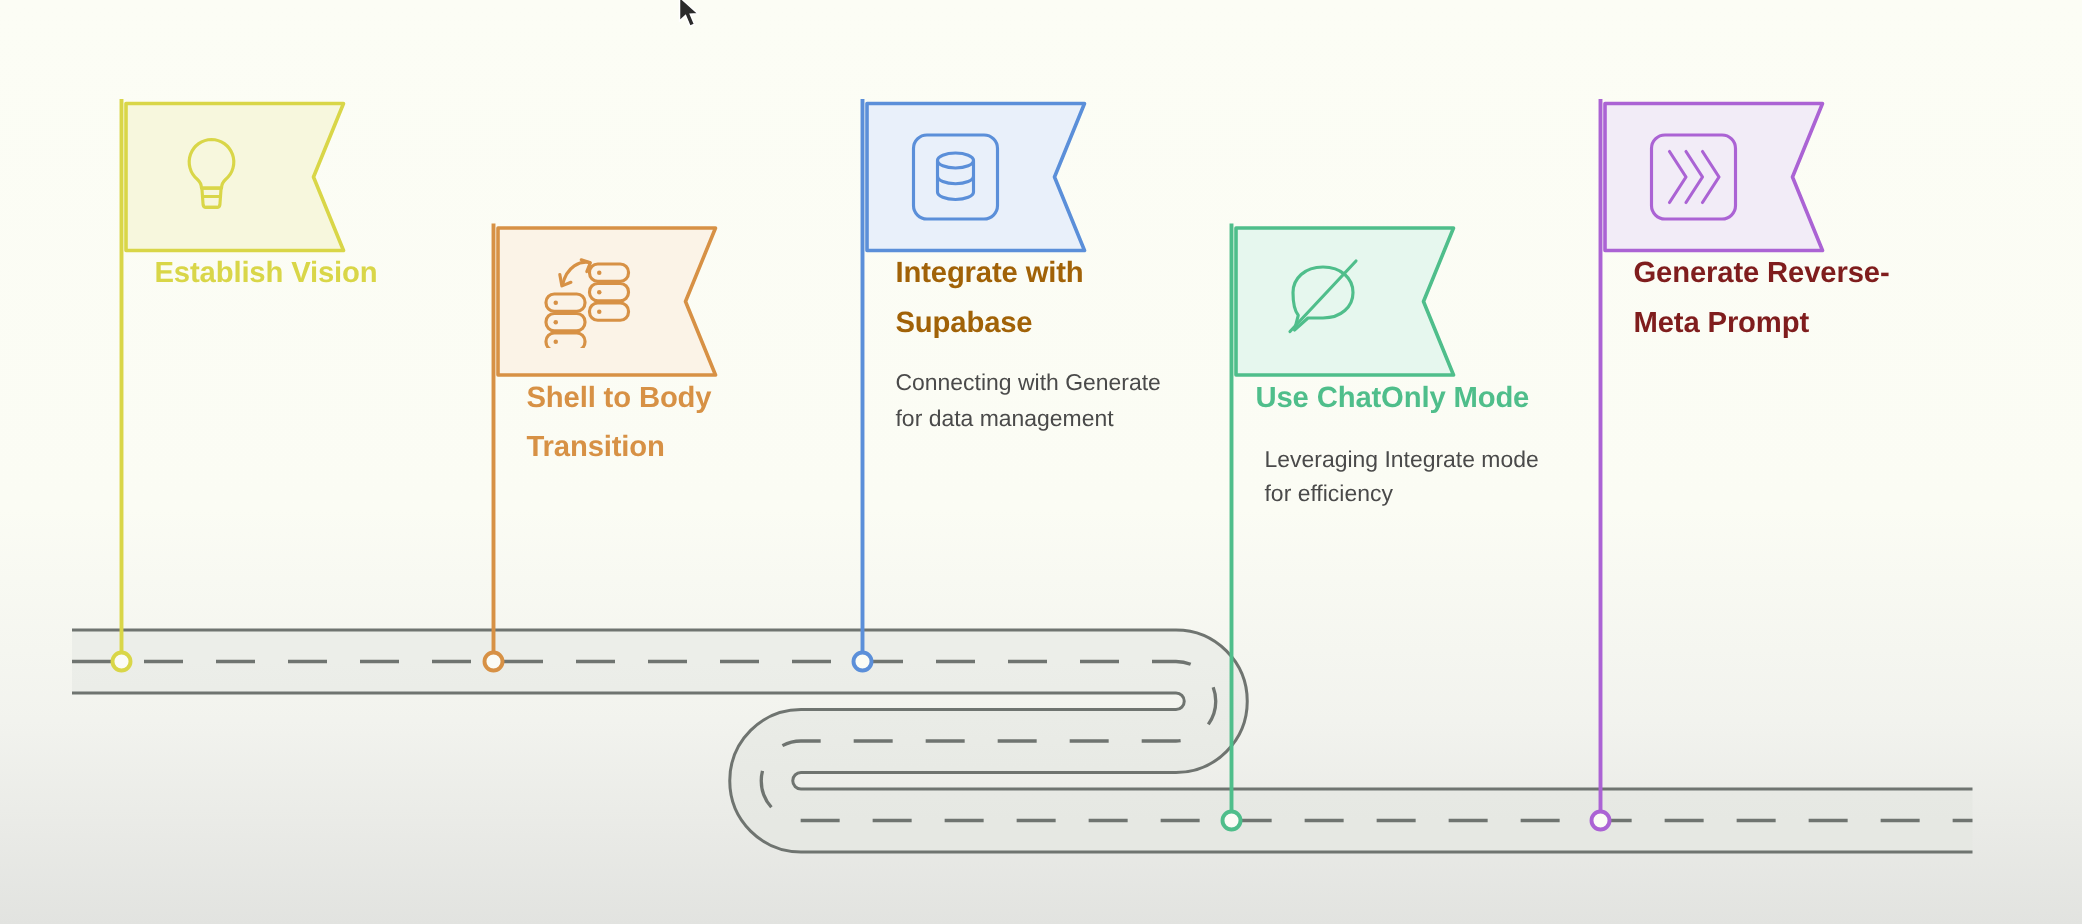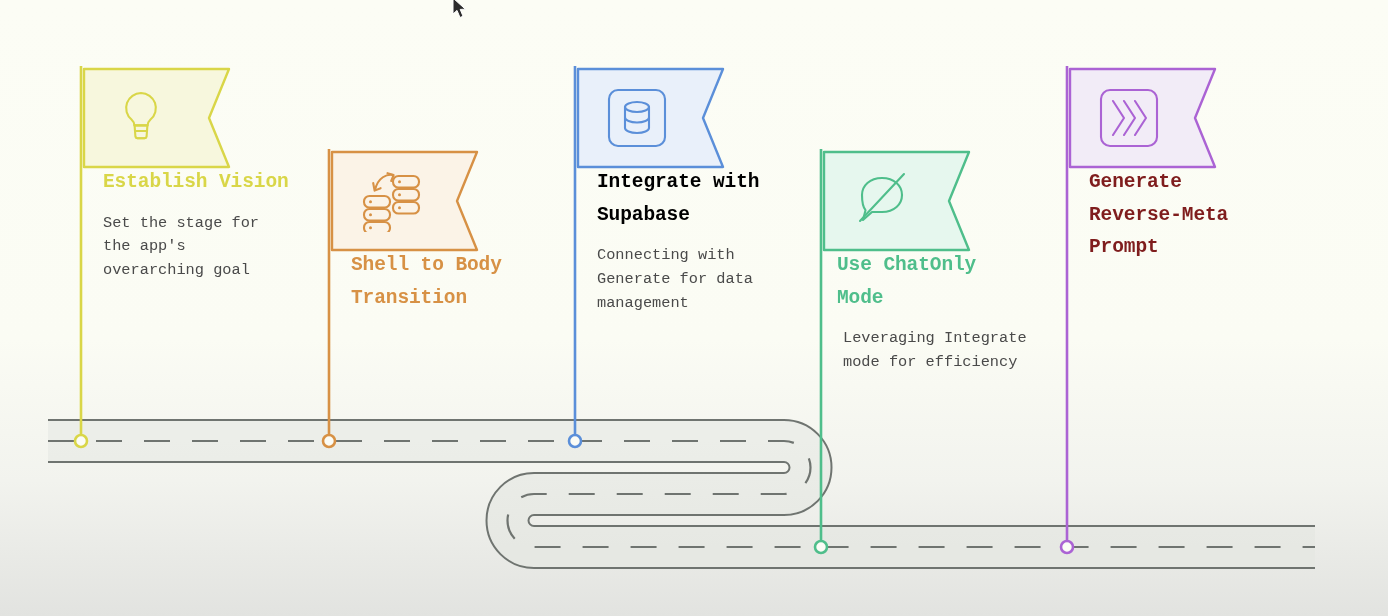--- a/index.html
+++ b/index.html
@@ -13,21 +13,20 @@
   body {
     font-family: "Liberation Sans", sans-serif;
     background: linear-gradient(to bottom, #fcfdf5 0%, #fbfcf4 55%, #f2f3ee 78%, #e2e3e0 100%);
     position: relative;
   }
   #stage {
     position: absolute;
     left: 0; top: 0;
     width: 1388px;
     height: 584px;
-    font-family: Liberation Mono, monospace;
   }
   .road-layer {
     position: absolute;
     left: 0; top: 0;
     width: 1388px;
     height: 616px;
     pointer-events: none;
   }
   .milestone {
     position: absolute;
@@ -111,21 +110,20 @@
             <path d="M3 3 L148 3 L128 52 L148 101 L3 101 Z" fill="#f7f7dd" stroke="#d9d648" stroke-width="2.4" stroke-linejoin="round"></path>
           </svg>
           <div style="position: absolute; left: 31px; top: 21px;"><svg width="58" height="58" viewBox="0 0 58 58">
               <path fill="none" stroke="#d9d648" stroke-width="2.1" stroke-linecap="round" stroke-linejoin="round" d="M29 6 A15 15 0 0 1 38.5 32.5 C36.5 34.3 35.7 36 35.7 38.4 L22.3 38.4 C22.3 36 21.5 34.3 19.5 32.5 A15 15 0 0 1 29 6 Z"></path>
               <path fill="none" stroke="#d9d648" stroke-width="2.1" stroke-linecap="round" stroke-linejoin="round" d="M22.6 38.4 L35.4 38.4 L34.6 49.5 A2 2 0 0 1 32.6 51.2 L25.4 51.2 A2 2 0 0 1 23.4 49.5 Z"></path>
               <path fill="none" stroke="#d9d648" stroke-width="2.1" stroke-linecap="round" stroke-linejoin="round" d="M23.1 44 L34.9 44"></path>
               <path fill="none" stroke="#d9d648" stroke-width="2.1" stroke-linecap="round" stroke-linejoin="round" d="M25.6 51.2 L32.4 51.2"></path>
             </svg></div>
         </div>
         <div class="m-title" style="color: rgb(217, 214, 72);">Establish Vision</div>
-        <div class="m-desc">Set the stage for the app's overarching goal</div>
       </div>
       <div class="milestone" style="left: 329px; top: 149px;">
         <div class="flag-wrap">
           <svg class="flag-svg" width="160" height="104" viewBox="0 0 160 104">
             <path d="M3 3 L148 3 L128 52 L148 101 L3 101 Z" fill="#fbf3e7" stroke="#d79145" stroke-width="2.4" stroke-linejoin="round"></path>
           </svg>
           <div style="position: absolute; left: 31px; top: 21px;"><svg width="64" height="62" viewBox="0 0 64 62">
               <rect fill="none" stroke="#d79145" stroke-width="2.1" stroke-linecap="round" stroke-linejoin="round" x="33" y="6" width="26" height="11.5" rx="5.5"></rect>
               <circle cx="39.5" cy="11.8" r="1.5" fill="#d79145" stroke="none"></circle>
               <rect fill="none" stroke="#d79145" stroke-width="2.1" stroke-linecap="round" stroke-linejoin="round" x="33" y="19" width="26" height="11.5" rx="5.5"></rect>
@@ -150,21 +148,21 @@
           <svg class="flag-svg" width="160" height="104" viewBox="0 0 160 104">
             <path d="M3 3 L148 3 L128 52 L148 101 L3 101 Z" fill="#e9f0fa" stroke="#5b8fd9" stroke-width="2.4" stroke-linejoin="round"></path>
           </svg>
           <div style="position: absolute; left: 31px; top: 21px;"><svg width="62" height="62" viewBox="0 0 62 62">
               <rect fill="none" stroke="#5b8fd9" stroke-width="2.1" stroke-linecap="round" stroke-linejoin="round" x="3" y="3" width="56" height="56" rx="9"></rect>
               <ellipse fill="none" stroke="#5b8fd9" stroke-width="2.1" stroke-linecap="round" stroke-linejoin="round" cx="31" cy="20" rx="12" ry="5"></ellipse>
               <path fill="none" stroke="#5b8fd9" stroke-width="2.1" stroke-linecap="round" stroke-linejoin="round" d="M19 20 L19 41 A12 5 0 0 0 43 41 L43 20"></path>
               <path fill="none" stroke="#5b8fd9" stroke-width="2.1" stroke-linecap="round" stroke-linejoin="round" d="M19 30.5 A12 5 0 0 0 43 30.5"></path>
             </svg></div>
         </div>
-        <div class="m-title" style="color: #000000;">Integrate with Supabase</div>
+        <div class="m-title" style="color: #a16207;">Integrate with Supabase</div>
         <div class="m-desc">Connecting with Generate for data management</div>
       </div>
       <div class="milestone" style="left: 821px; top: 149px;">
         <div class="flag-wrap">
           <svg class="flag-svg" width="160" height="104" viewBox="0 0 160 104">
             <path d="M3 3 L148 3 L128 52 L148 101 L3 101 Z" fill="#e6f7ee" stroke="#4fbe8b" stroke-width="2.4" stroke-linejoin="round"></path>
           </svg>
           <div style="position: absolute; left: 31px; top: 21px;"><svg width="60" height="58" viewBox="0 0 60 58">
               <path fill="none" stroke="#4fbe8b" stroke-width="2.1" stroke-linecap="round" stroke-linejoin="round" d="M30 8 C42.2 8 50 15.6 50 25 C50 34.4 42.2 42 30 42 L20 42 L11 50 L13.5 40.2 C11 37 10 31.3 10 25 C10 15.6 17.8 8 30 8 Z"></path>
               <path fill="none" stroke="#4fbe8b" stroke-width="2.1" stroke-linecap="round" stroke-linejoin="round" d="M8 51 L52 4"></path>

